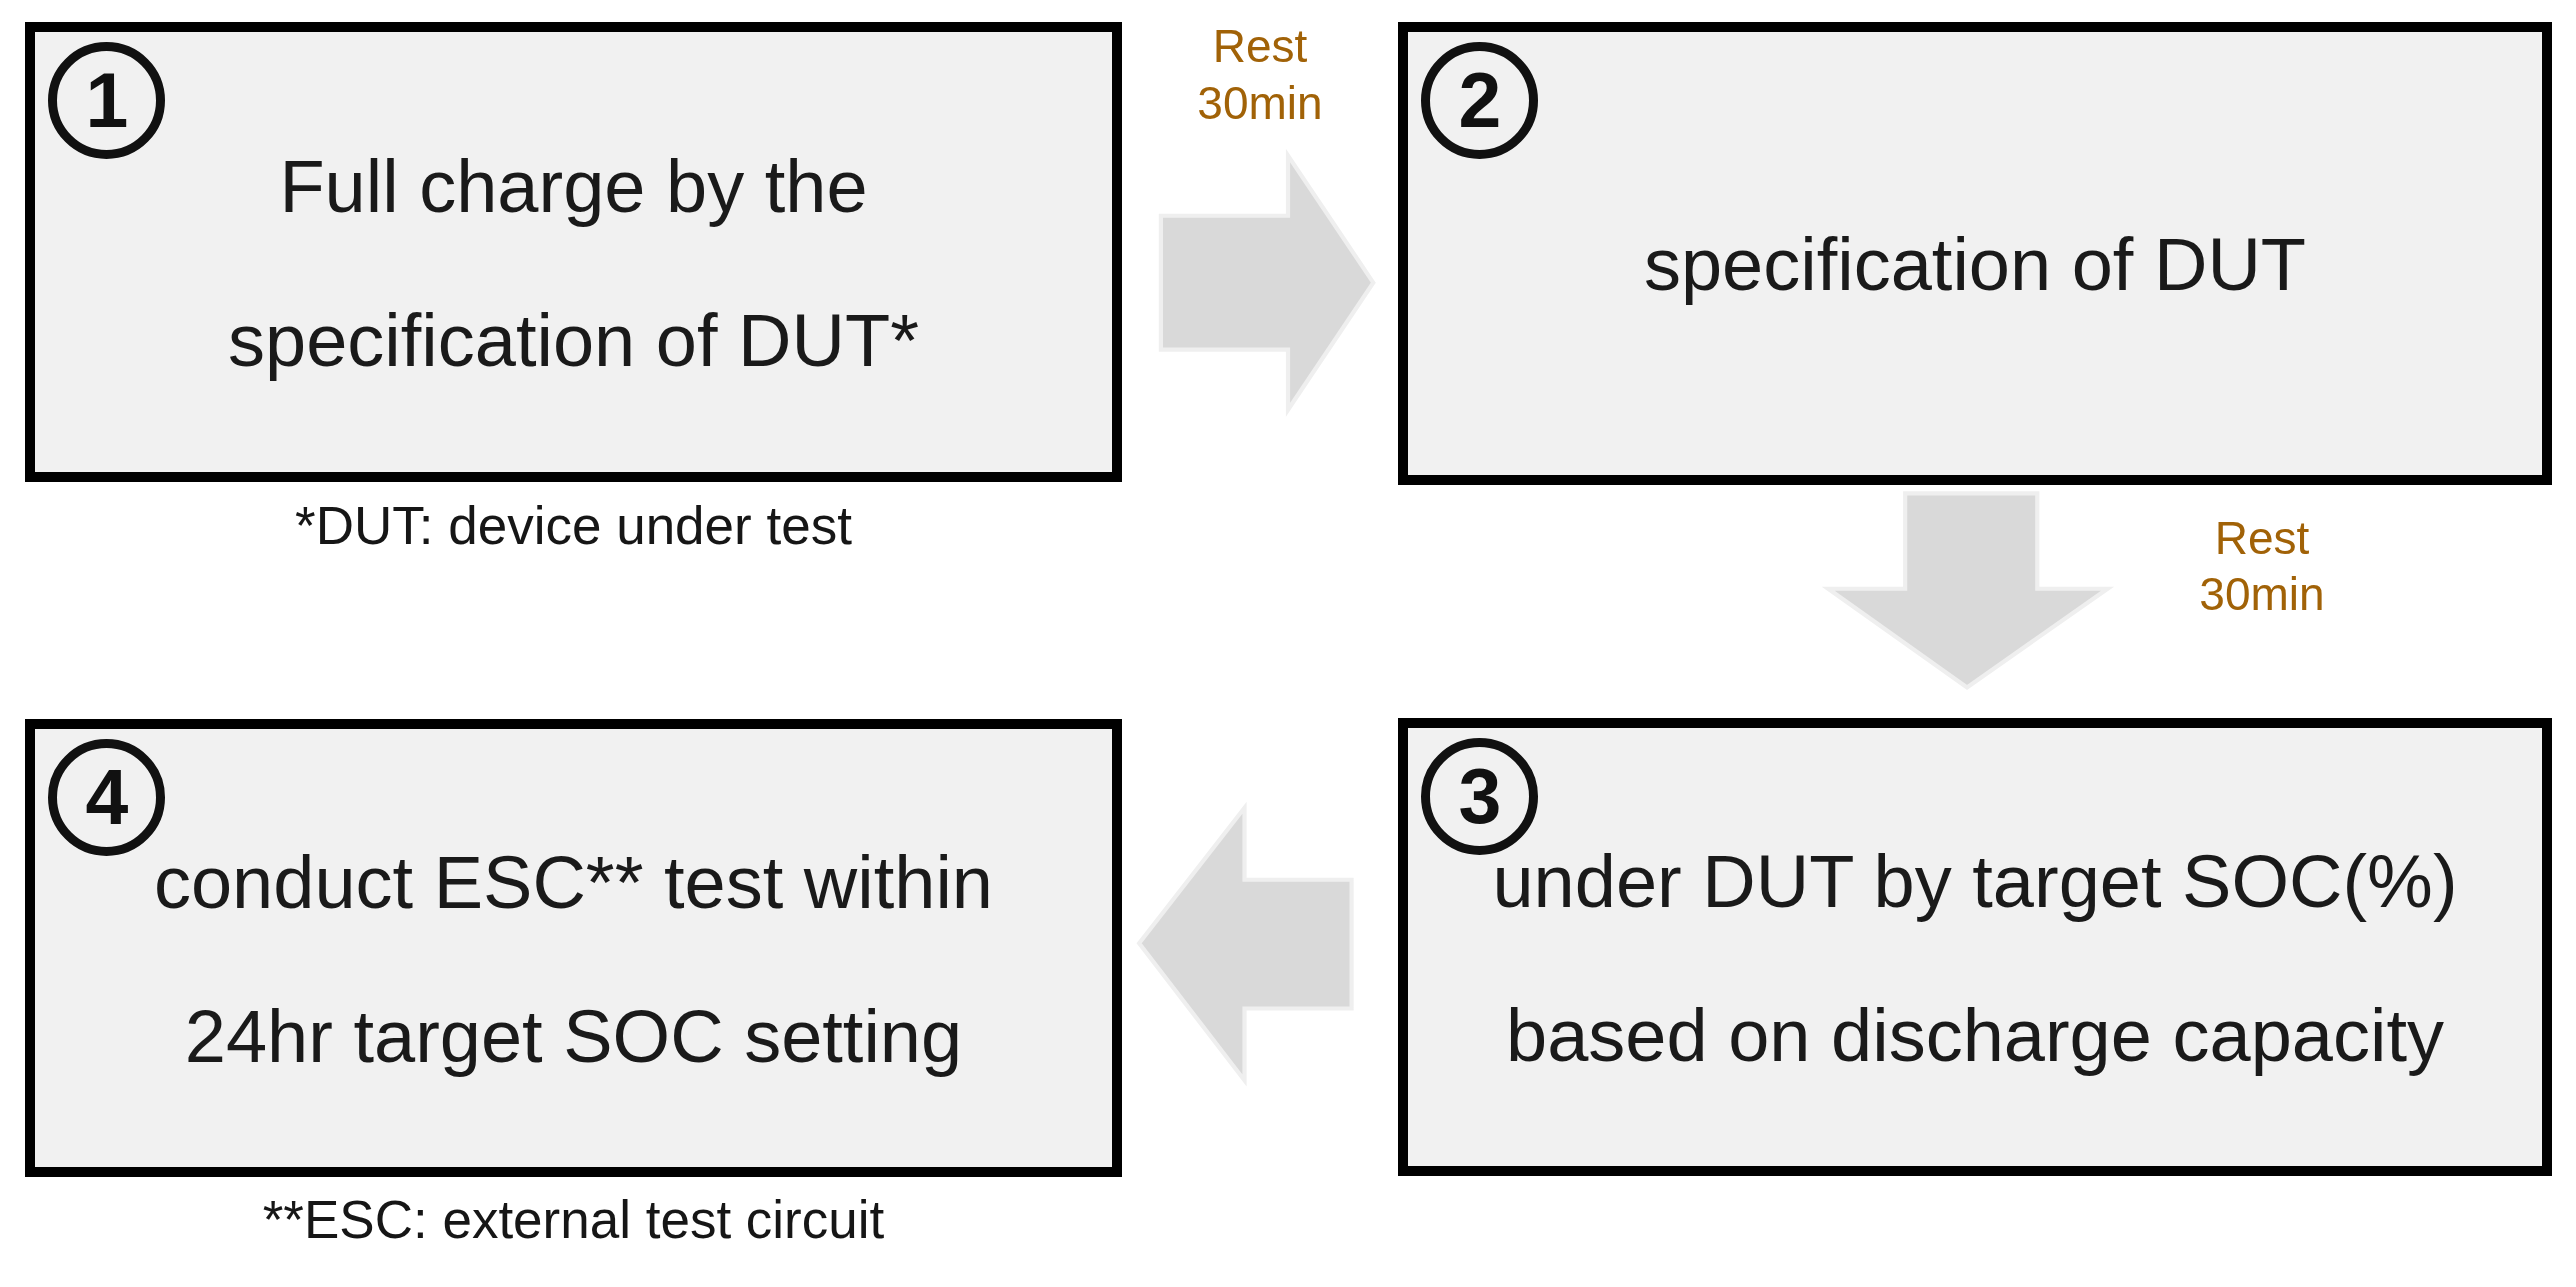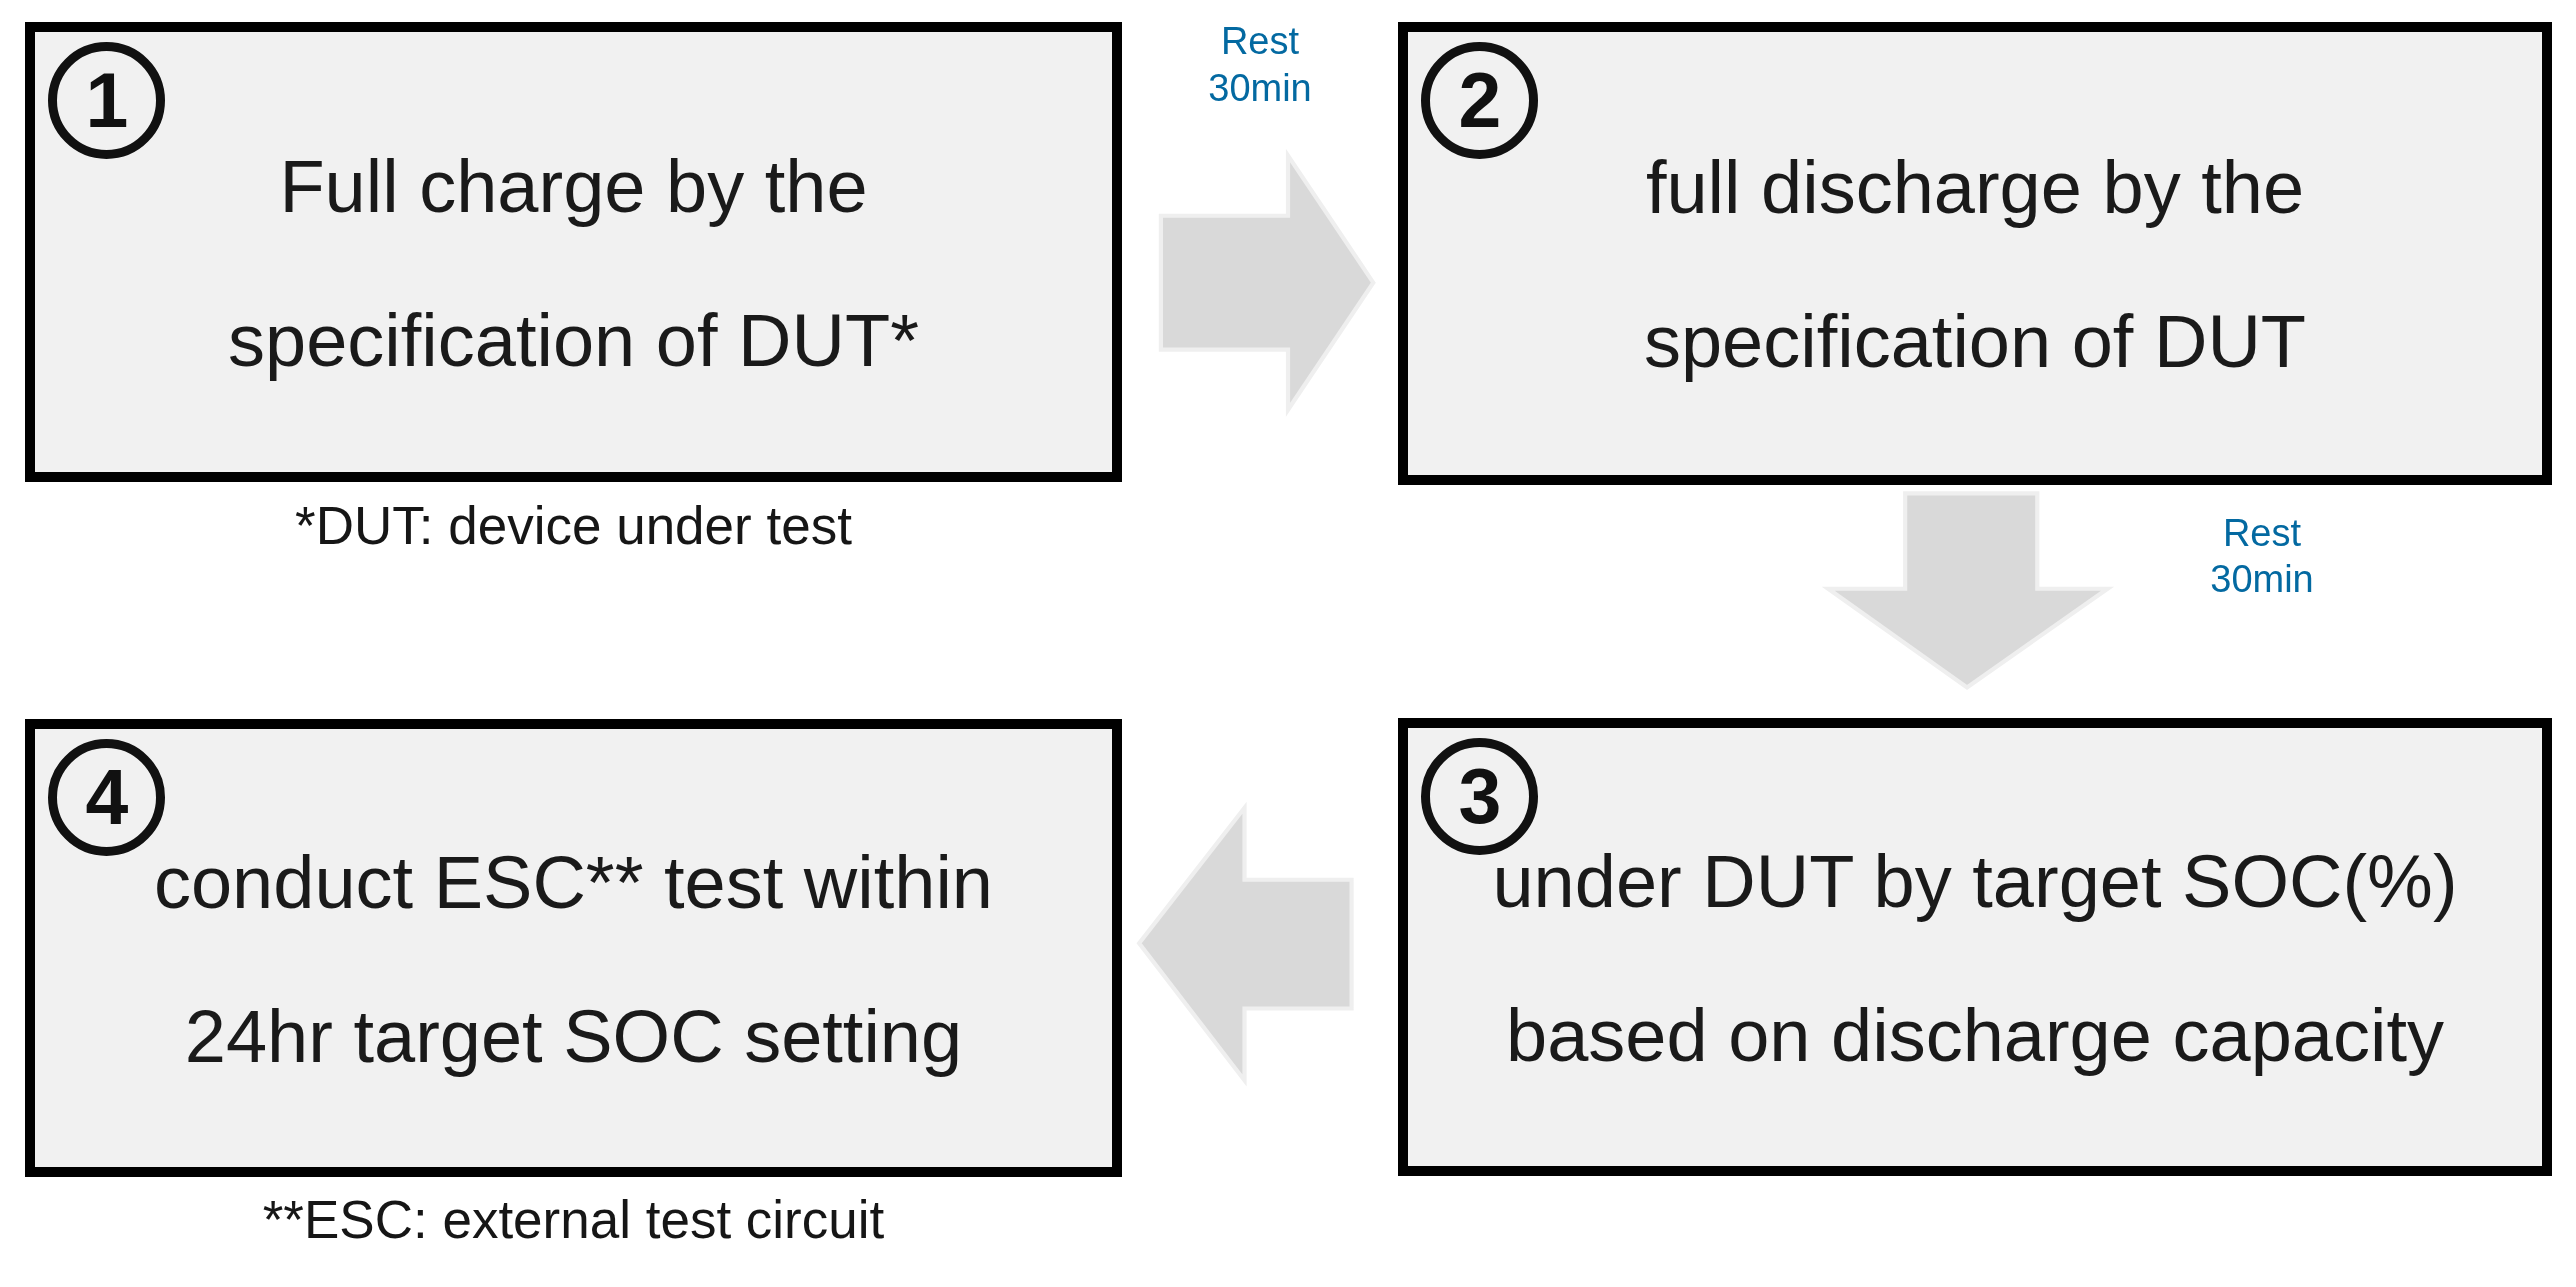--- a/index.html
+++ b/index.html
@@ -33,22 +33,22 @@
     text-align:center; font-size:74px; line-height:2.08;
     padding-top:23.4px; white-space:nowrap;
   }
   .footnote{
     position:absolute; width:1097px; text-align:center;
     font-size:53px; color:#161616; white-space:nowrap;
   }
   .footnote-1{left:25px; top:495px;}
   .footnote-2{left:25px; top:1189px;}
   .rest-label{
-    position:absolute; text-align:center; font-size:38px; line-height:1.22;
-    color:#0369a1;
+    position:absolute; text-align:center; font-size:46px; line-height:1.22;
+    color:#a16207;
   }
   .rest-top{left:1122px; top:18.4px;  width:276px;}
   .rest-right{left:2124px;top:510px; width:276px;}
 </style>
 </head>
 <body>
 
 <div class="stage">
 
   <svg class="arrow-layer" viewBox="0 0 3080 1539" xmlns="http://www.w3.org/2000/svg">
@@ -61,21 +61,20 @@
     <span class="badge">1</span>
     <div class="boxtext">
       <div>Full charge by the</div>
       <div>specification of DUT*</div>
     </div>
   </div>
 
   <div class="box box-2">
     <span class="badge">2</span>
     <div class="boxtext">
-      <div>full discharge by the</div>
       <div>specification of DUT</div>
     </div>
   </div>
 
   <div class="box box-3">
     <span class="badge">3</span>
     <div class="boxtext">
       <div>under DUT by target SOC(%)</div>
       <div>based on discharge capacity</div>
     </div>

